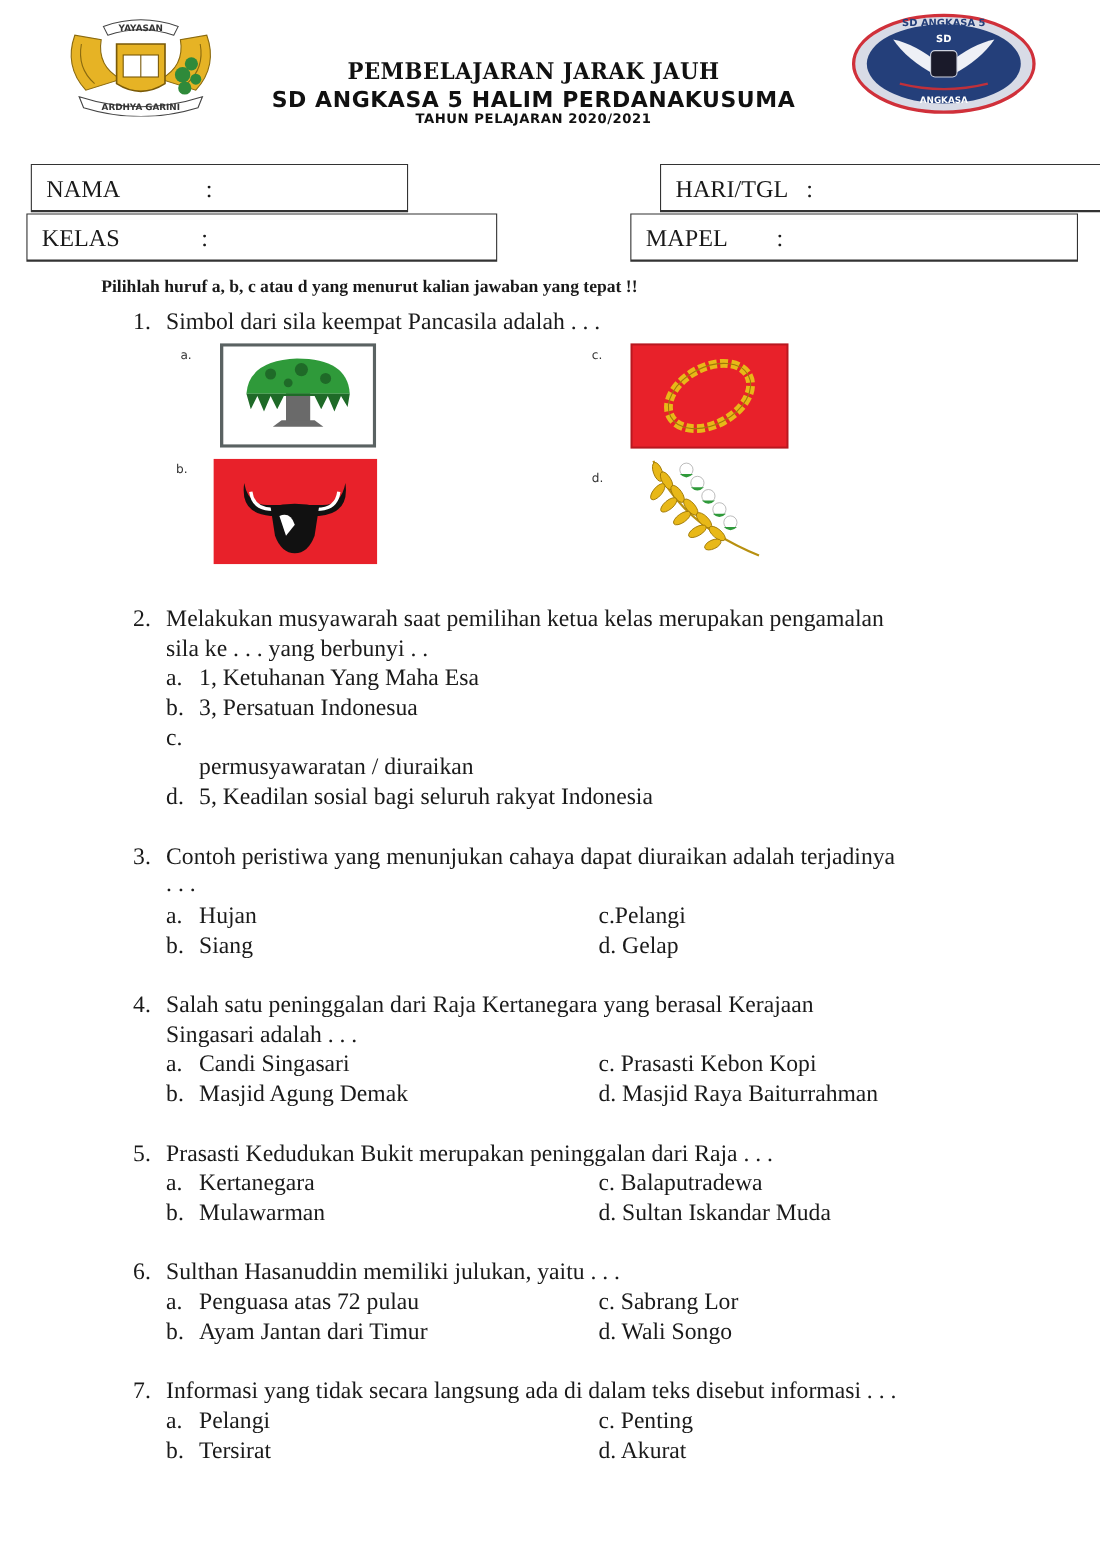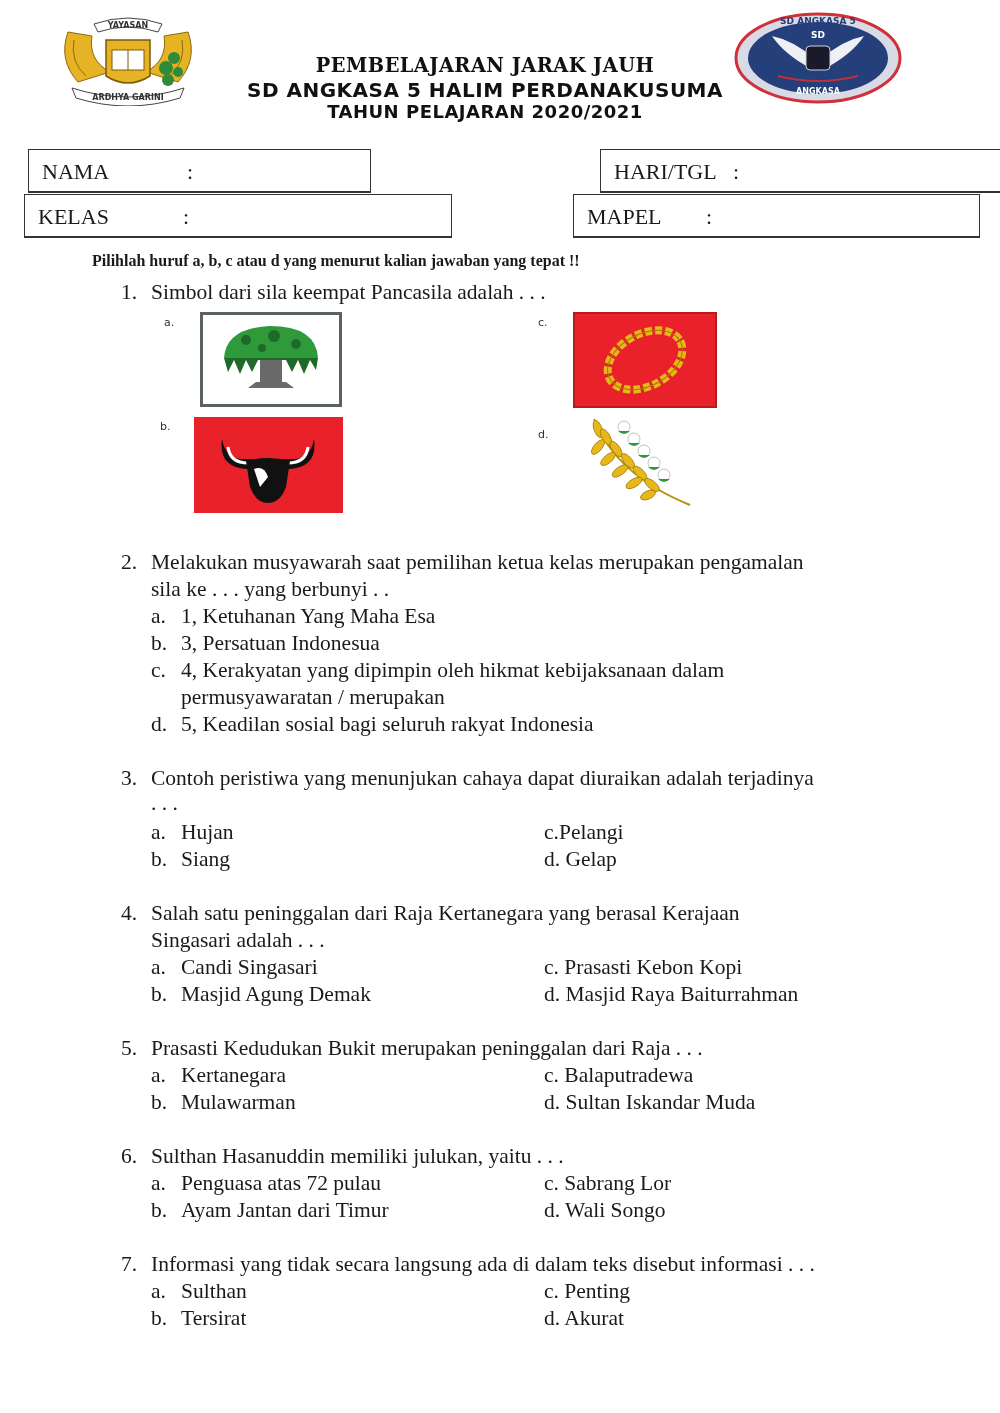--- a/index.html
+++ b/index.html
@@ -1,27 +1,27 @@
 <!DOCTYPE html>
 <html><head>
   <meta charset="utf-8">
   <style>
     html, body { margin: 0; padding: 0; background: #ffffff; }
     body { width: 1000px; height: 1413px; position: relative; overflow: hidden;
            font-family: "Liberation Serif", "DejaVu Serif", serif; color: #1a1a1a; }
 
     
     .logo-left { position: absolute; left: 48px; top: 10px; width: 160px; height: 96px; }
-    .logo-right { position: absolute; left: 732px; top: 10px; width: 172px; height: 98px; text-align: right; }
+    .logo-right { position: absolute; left: 772px; top: 10px; width: 172px; height: 98px; text-align: right; }
     .hdr { position: absolute; left: 215px; width: 540px; text-align: center;
            font-family: "DejaVu Sans", sans-serif; font-weight: bold; color: #111;
            letter-spacing: 0.5px; white-space: nowrap; }
     .hdr1 { top: 52px; font-size: 21px; font-family: "DejaVu Serif", serif; transform: scaleX(0.92); }
     .hdr2 { top: 78px; font-size: 20px; transform: scaleX(1.0); }
-    .hdr3 { top: 101px; font-size: 18px; }
+    .hdr3 { top: 101px; font-size: 12px; }
 
     
     .idbox { position: absolute; border: 1.5px solid #333; border-bottom-width: 2.5px;
              box-sizing: border-box; height: 44px; font-size: 22px; }
     .idbox .lbl { position: absolute; left: 13px; top: 9px; }
     .idbox .colon { position: absolute; top: 9px; }
     .idbox input { position: absolute; top: 6px; height: 30px; border: none; outline: none;
                    background: transparent; font-family: "Liberation Serif", serif; font-size: 20px; }
 
     
@@ -191,22 +191,21 @@
   <div class="line opt-click" style="top:603px; left:0; width:800px;">
     <span class="optl">a.</span>
     <span class="optt">1, Ketuhanan Yang Maha Esa</span>
   </div>
   <div class="line opt-click" style="top:630px; left:0; width:800px;">
     <span class="optl">b.</span>
     <span class="optt">3, Persatuan Indonesua</span>
   </div>
   <div class="line opt-click" style="top:657px; left:0; width:800px; height:54px;">
     <span class="optl">c.</span>
-    <span class="optt">4, Kerakyatan yang dipimpin oleh hikmat kebijaksanaan dalam</span>
-    <span class="optt" style="top:27px;">permusyawaratan / merupakan</span>
+    <span class="optt" style="top:27px;">permusyawaratan / diuraikan</span>
   </div>
   <div class="line opt-click" style="top:711px; left:0; width:800px;">
     <span class="optl">d.</span>
     <span class="optt">5, Keadilan sosial bagi seluruh rakyat Indonesia</span>
   </div>
 </div>
 
 <div>
   <div class="line" style="top:765px; left:0; width:1000px;">
     <span class="num">3.</span>
@@ -297,21 +296,21 @@
   </div>
 </div>
 
 <div>
   <div class="line" style="top:1251px; left:0; width:1000px;">
     <span class="num">7.</span>
     <span class="qtext">Informasi yang tidak secara langsung ada di dalam teks disebut informasi . . .</span>
   </div>
   <div class="line opt-click" style="top:1278px; left:0; width:500px;">
     <span class="optl">a.</span>
-    <span class="optt">Sulthan</span>
+    <span class="optt">Pelangi</span>
   </div>
   <div class="line opt-click" style="top:1305px; left:0; width:500px;">
     <span class="optl">b.</span>
     <span class="optt">Tersirat</span>
   </div>
   <div class="line opt-click" style="top:1278px; left:0; width:900px;">
     <span class="optc">c. Penting</span>
   </div>
   <div class="line opt-click" style="top:1305px; left:0; width:900px;">
     <span class="optc">d. Akurat</span>

